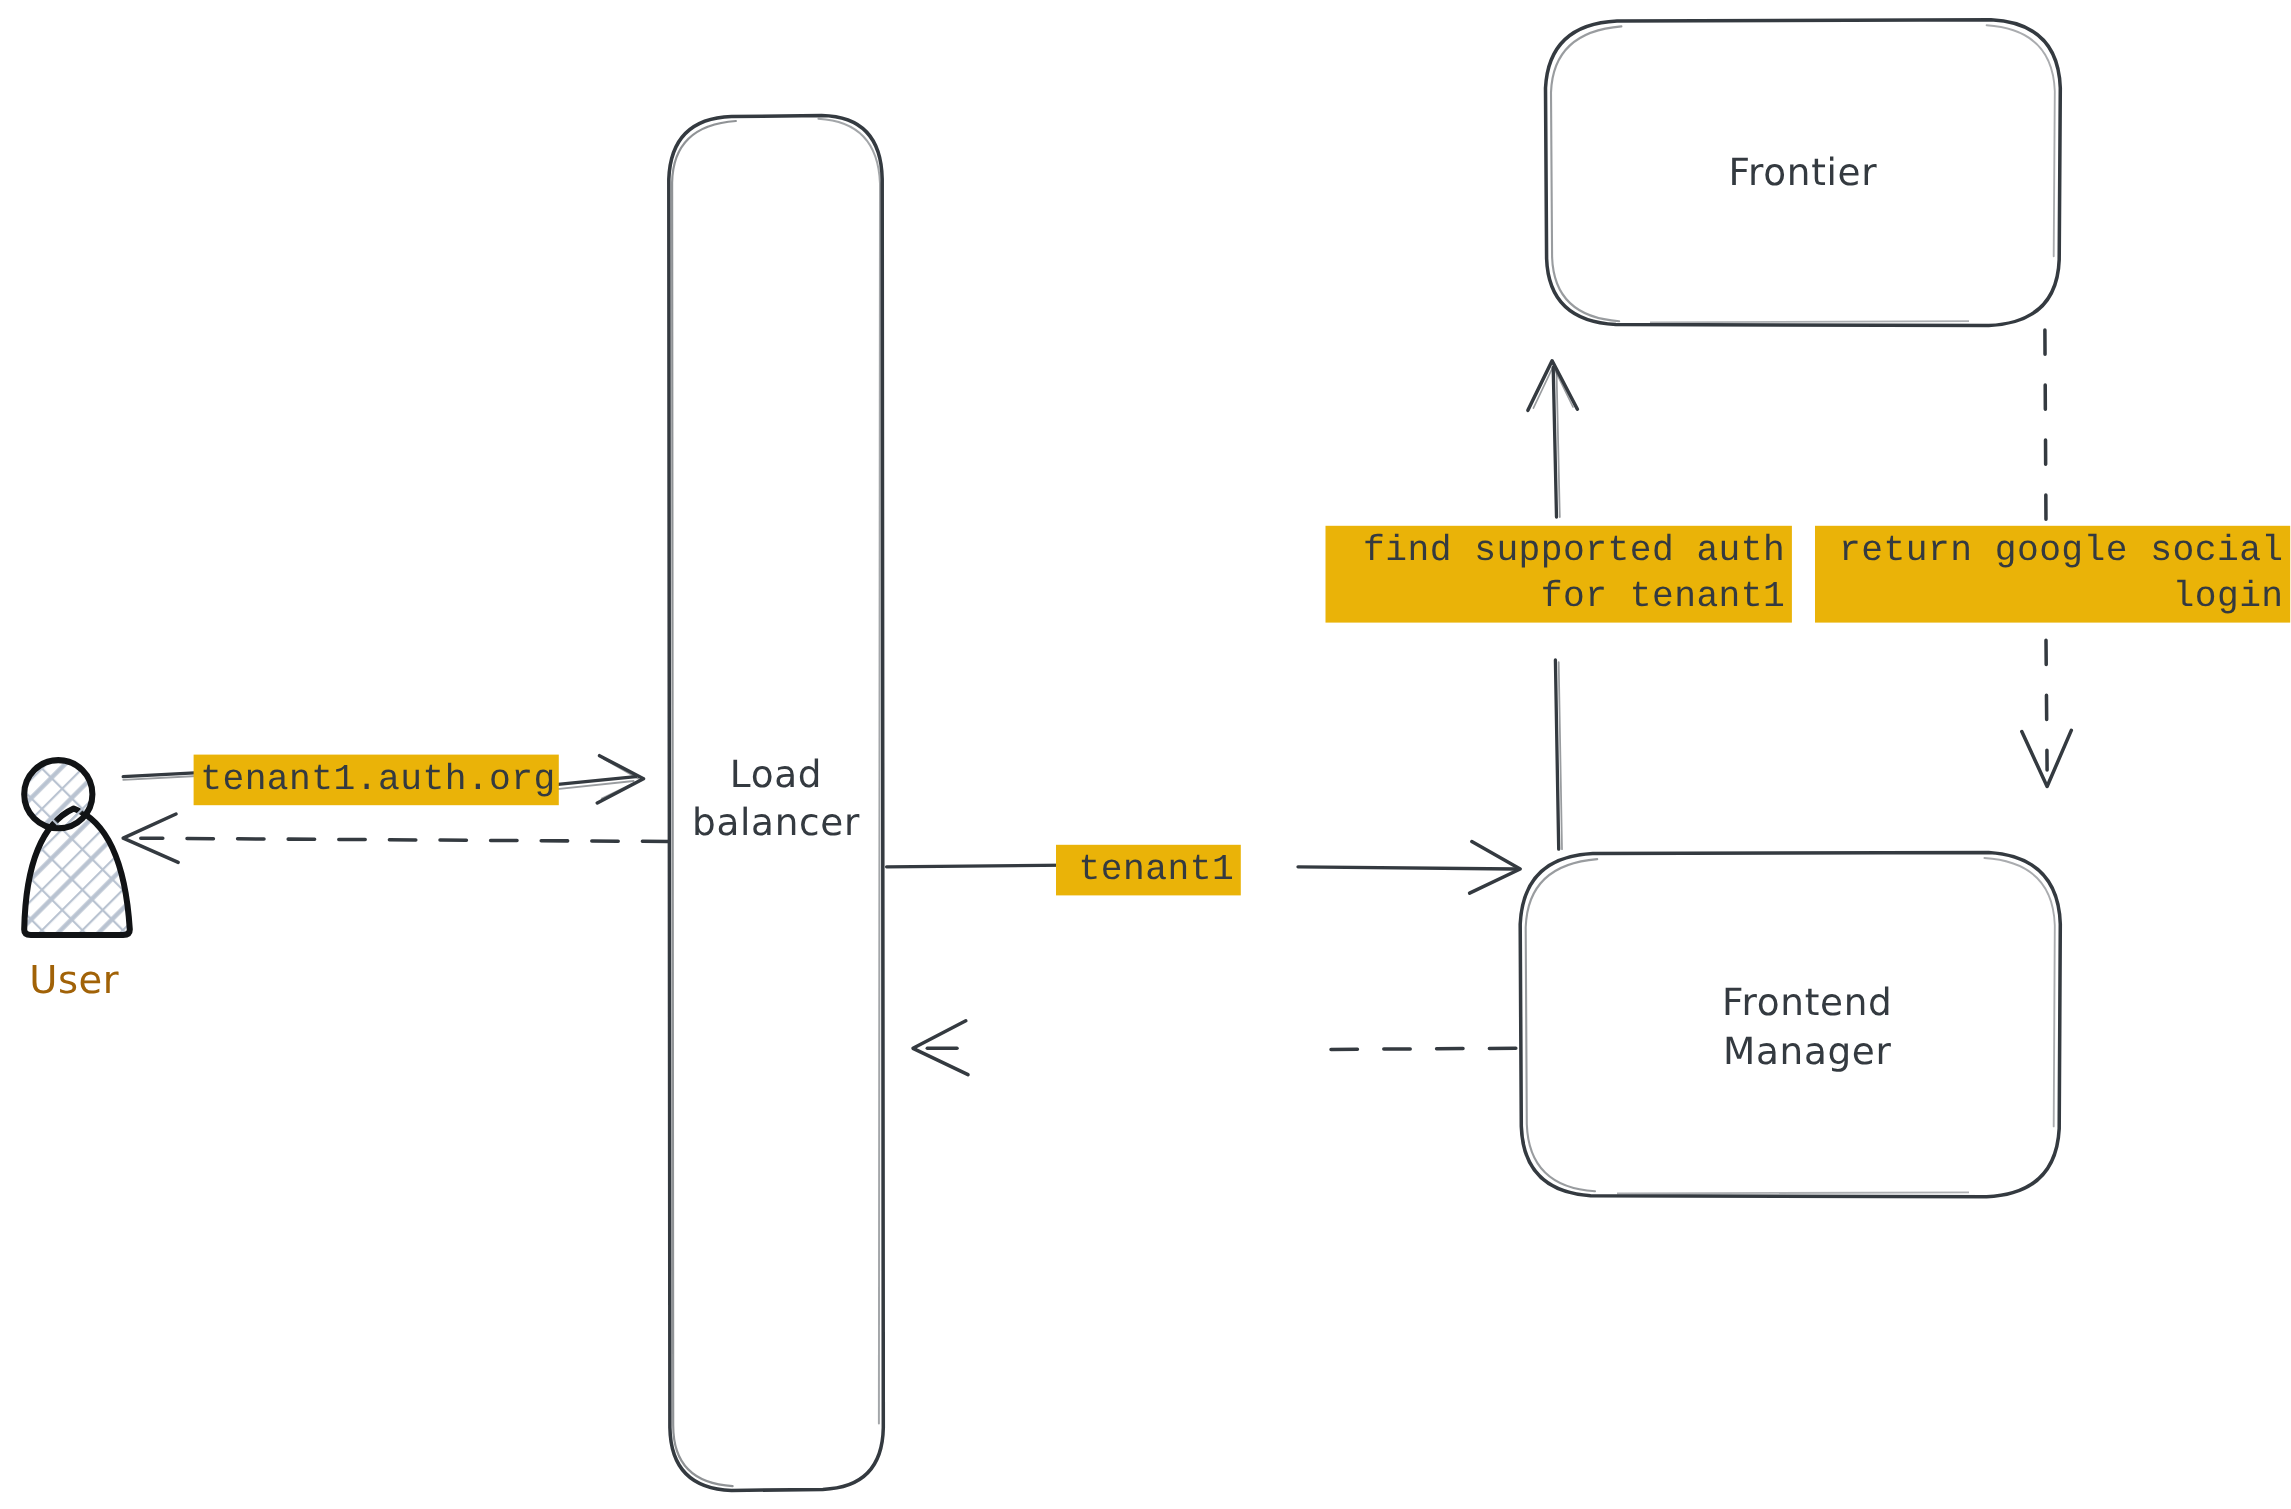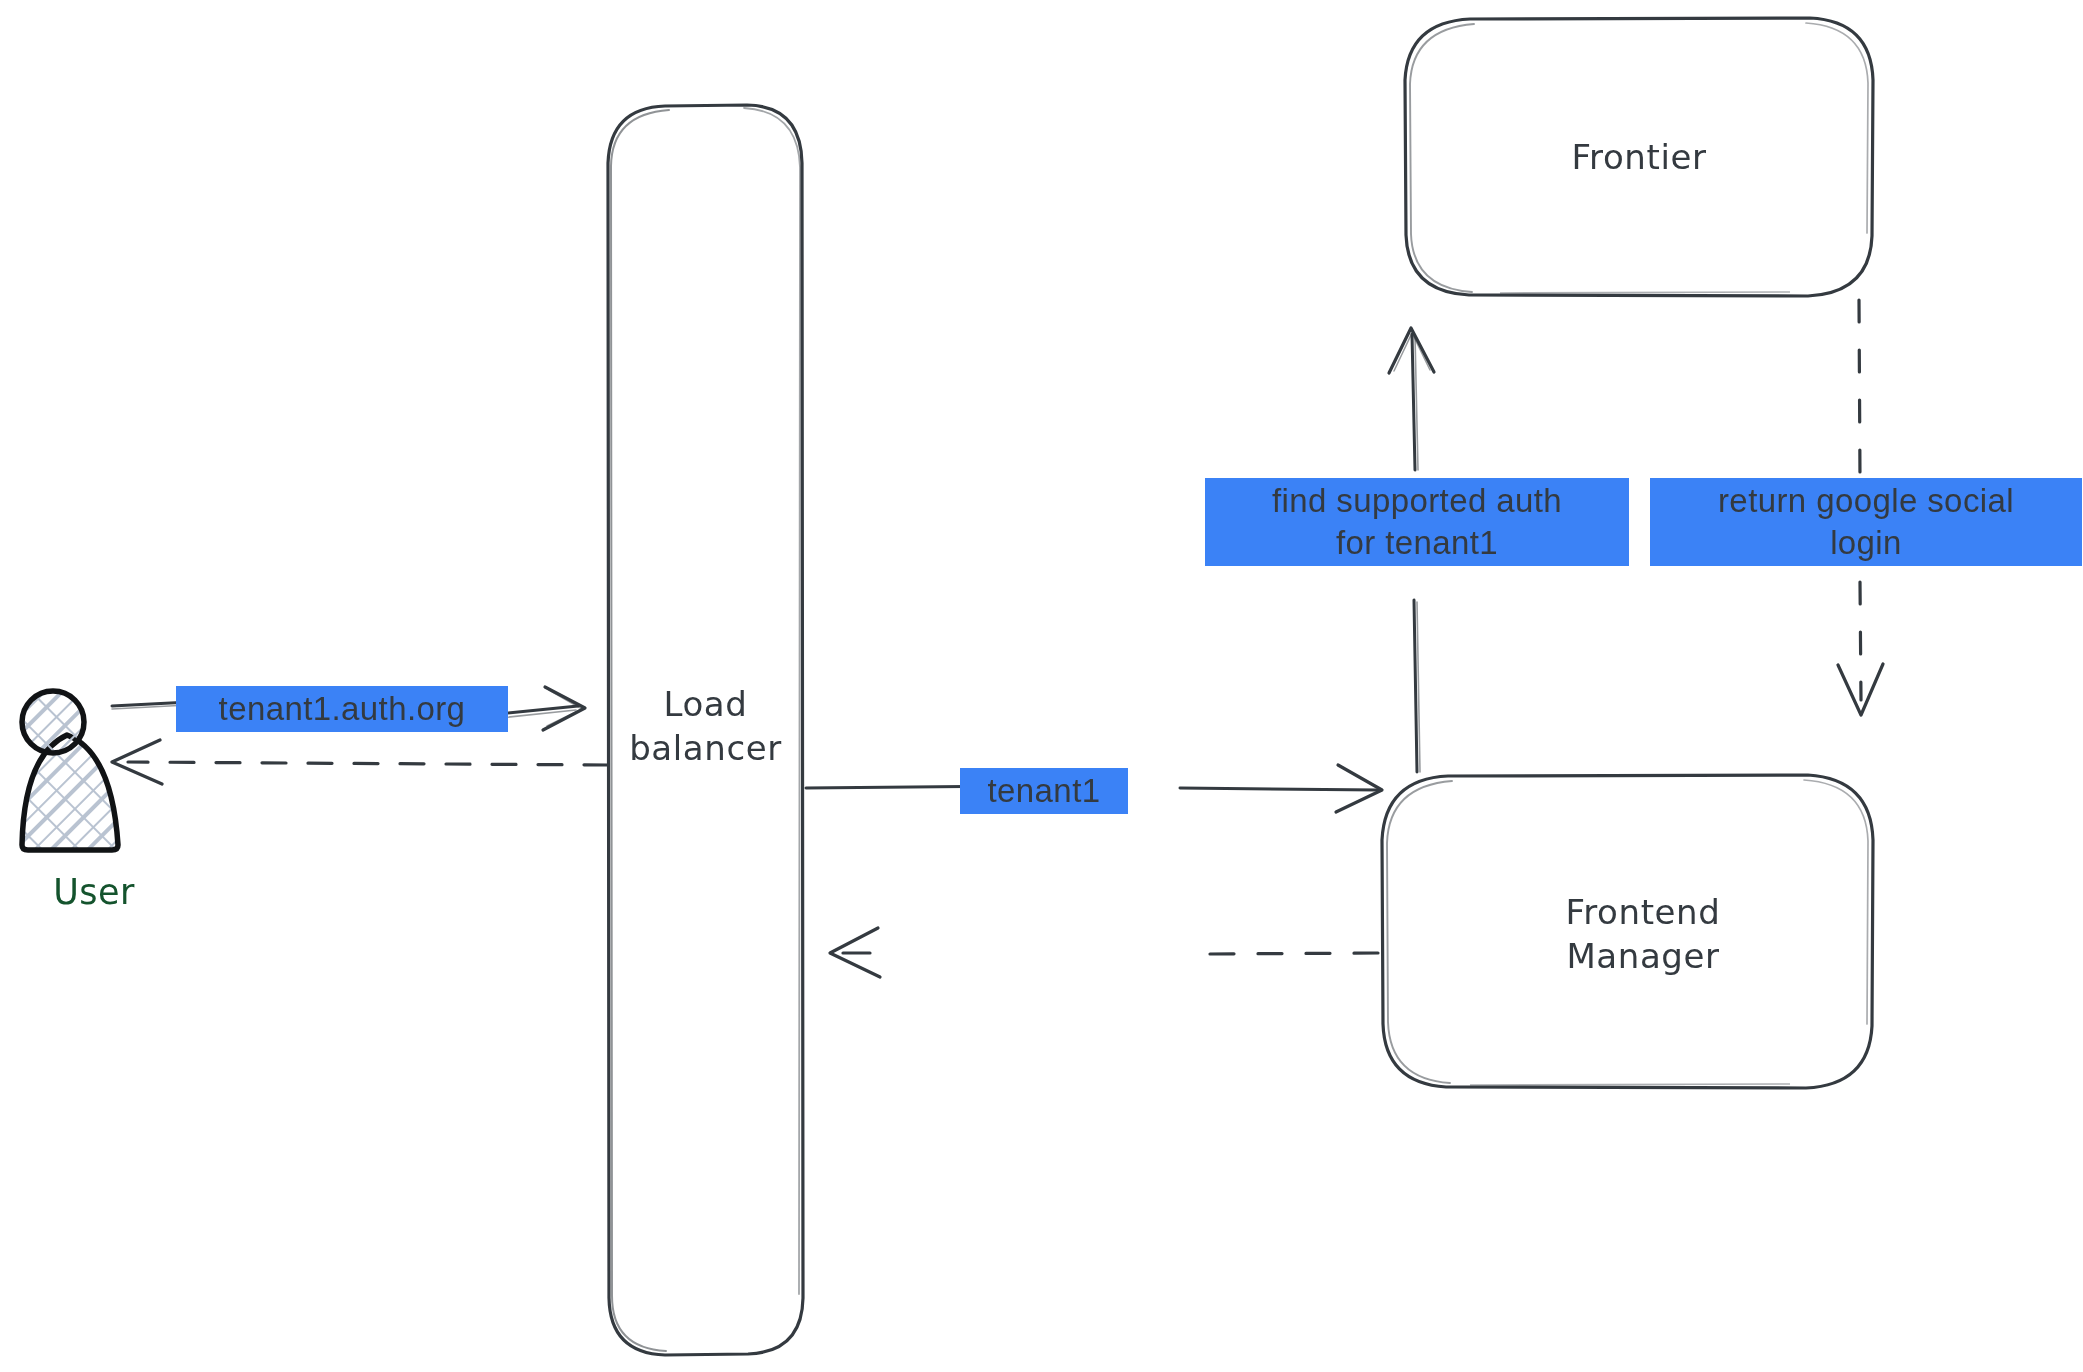--- a/index.html
+++ b/index.html
@@ -29,37 +29,37 @@
     font-size: 34px;
     line-height: 1.30;
     text-align: center;
     letter-spacing: 0.6px;
     white-space: pre-line;
     pointer-events: none;
   }
   .edge-label {
     position: absolute;
     color: #343a40;
-    font-family: Liberation Sans, sans-serif;
+    font-family: Liberation Mono, monospace;
     font-size: 33px;
     line-height: 1.28;
-    text-align: center;
+    text-align: right;
     letter-spacing: 0.4px;
     white-space: pre-line;
-    background: #3b82f6;
+    background: #eab308;
     padding: 2px 6px;
     pointer-events: none;
   }
   .actor-label {
     position: absolute;
-    color: #14532d;
+    color: #a16207;
     font-family: "DejaVu Sans", sans-serif;
     font-size: 35px;
     letter-spacing: 0.5px;
-    text-align: right;
+    text-align: center;
   }
 </style>
 </head>
 <body>
 
 <div id="canvas">
 
   <svg class="layer" viewBox="0 0 2083 1372">
     <defs>
       <pattern id="hatch" width="26" height="26" patternUnits="userSpaceOnUse" patternTransform="rotate(45)">

